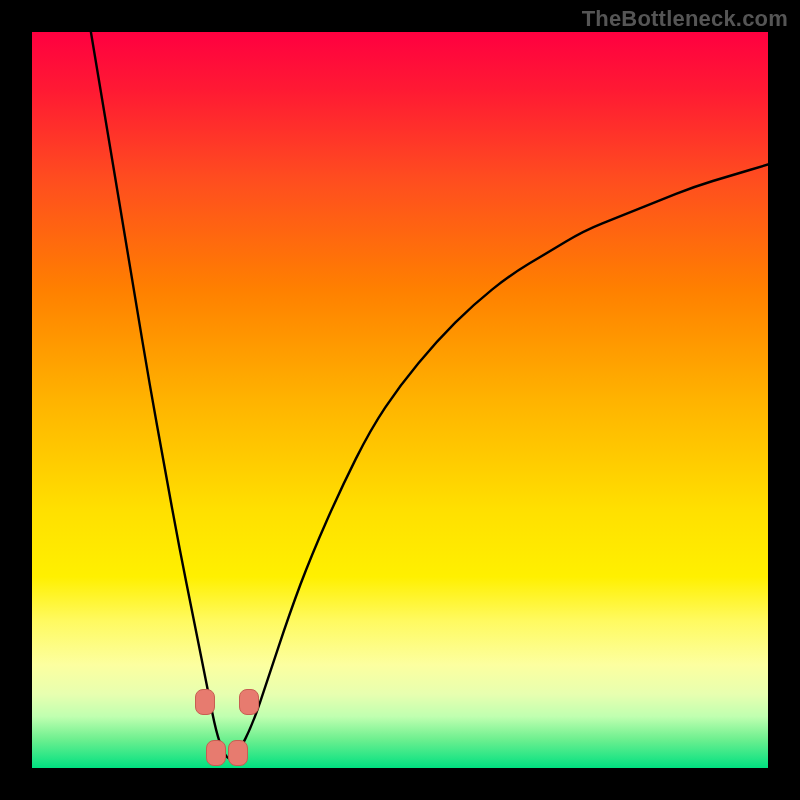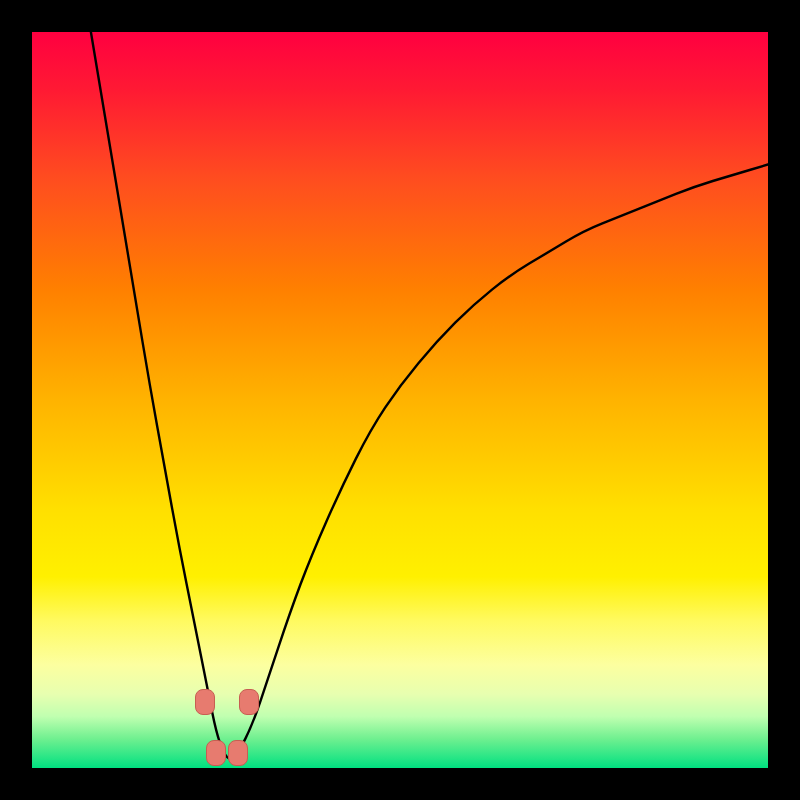--- a/index.html
+++ b/index.html
@@ -63,20 +63,21 @@
     border-radius: 8px;
     background: #e77b6f;
     border: 1px solid #c75e52;
     transform: translate(-50%, -50%);
   }
 </style>
 </head>
 <body>
 
 <div class="frame">
+  <div class="watermark">TheBottleneck.com</div>
   <div class="plot">
     <svg class="curve" viewBox="0 0 736 736" preserveAspectRatio="none">
       <path id="curve-path" fill="none" stroke="#000" stroke-width="2.4" stroke-linecap="round" stroke-linejoin="round" d="M 58.9 0.0 Q 73.6 88.3 81.0 132.5 Q 88.3 176.6 95.7 220.8 Q 103.0 265.0 110.4 309.1 Q 117.8 353.3 125.1 393.8 Q 132.5 434.2 139.8 474.7 Q 147.2 515.2 154.6 552.0 Q 161.9 588.8 169.3 625.6 Q 176.6 662.4 180.3 680.8 Q 184.0 699.2 187.7 710.2 Q 191.4 721.3 195.0 725.0 Q 198.7 728.6 202.4 725.0 Q 206.1 721.3 213.4 706.6 Q 220.8 691.8 228.2 669.8 Q 235.5 647.7 246.6 614.6 Q 257.6 581.4 268.6 552.0 Q 279.7 522.6 294.4 489.4 Q 309.1 456.3 323.8 426.9 Q 338.6 397.4 353.3 375.4 Q 368.0 353.3 386.4 331.2 Q 404.8 309.1 423.2 290.7 Q 441.6 272.3 460.0 257.6 Q 478.4 242.9 496.8 231.8 Q 515.2 220.8 533.6 209.8 Q 552.0 198.7 570.4 191.4 Q 588.8 184.0 607.2 176.6 Q 625.6 169.3 644.0 161.9 Q 662.4 154.6 680.8 149.0 Q 699.2 143.5 717.6 138.0 T 736.0 132.5"></path>
     </svg>
 
   <div class="marker" style="left: 172.96px; top: 669.76px;"></div>
       <div class="marker" style="left: 184px; top: 721.28px;"></div>
       <div class="marker" style="left: 206.08px; top: 721.28px;"></div>
       <div class="marker" style="left: 217.12px; top: 669.76px;"></div>
     </div>

